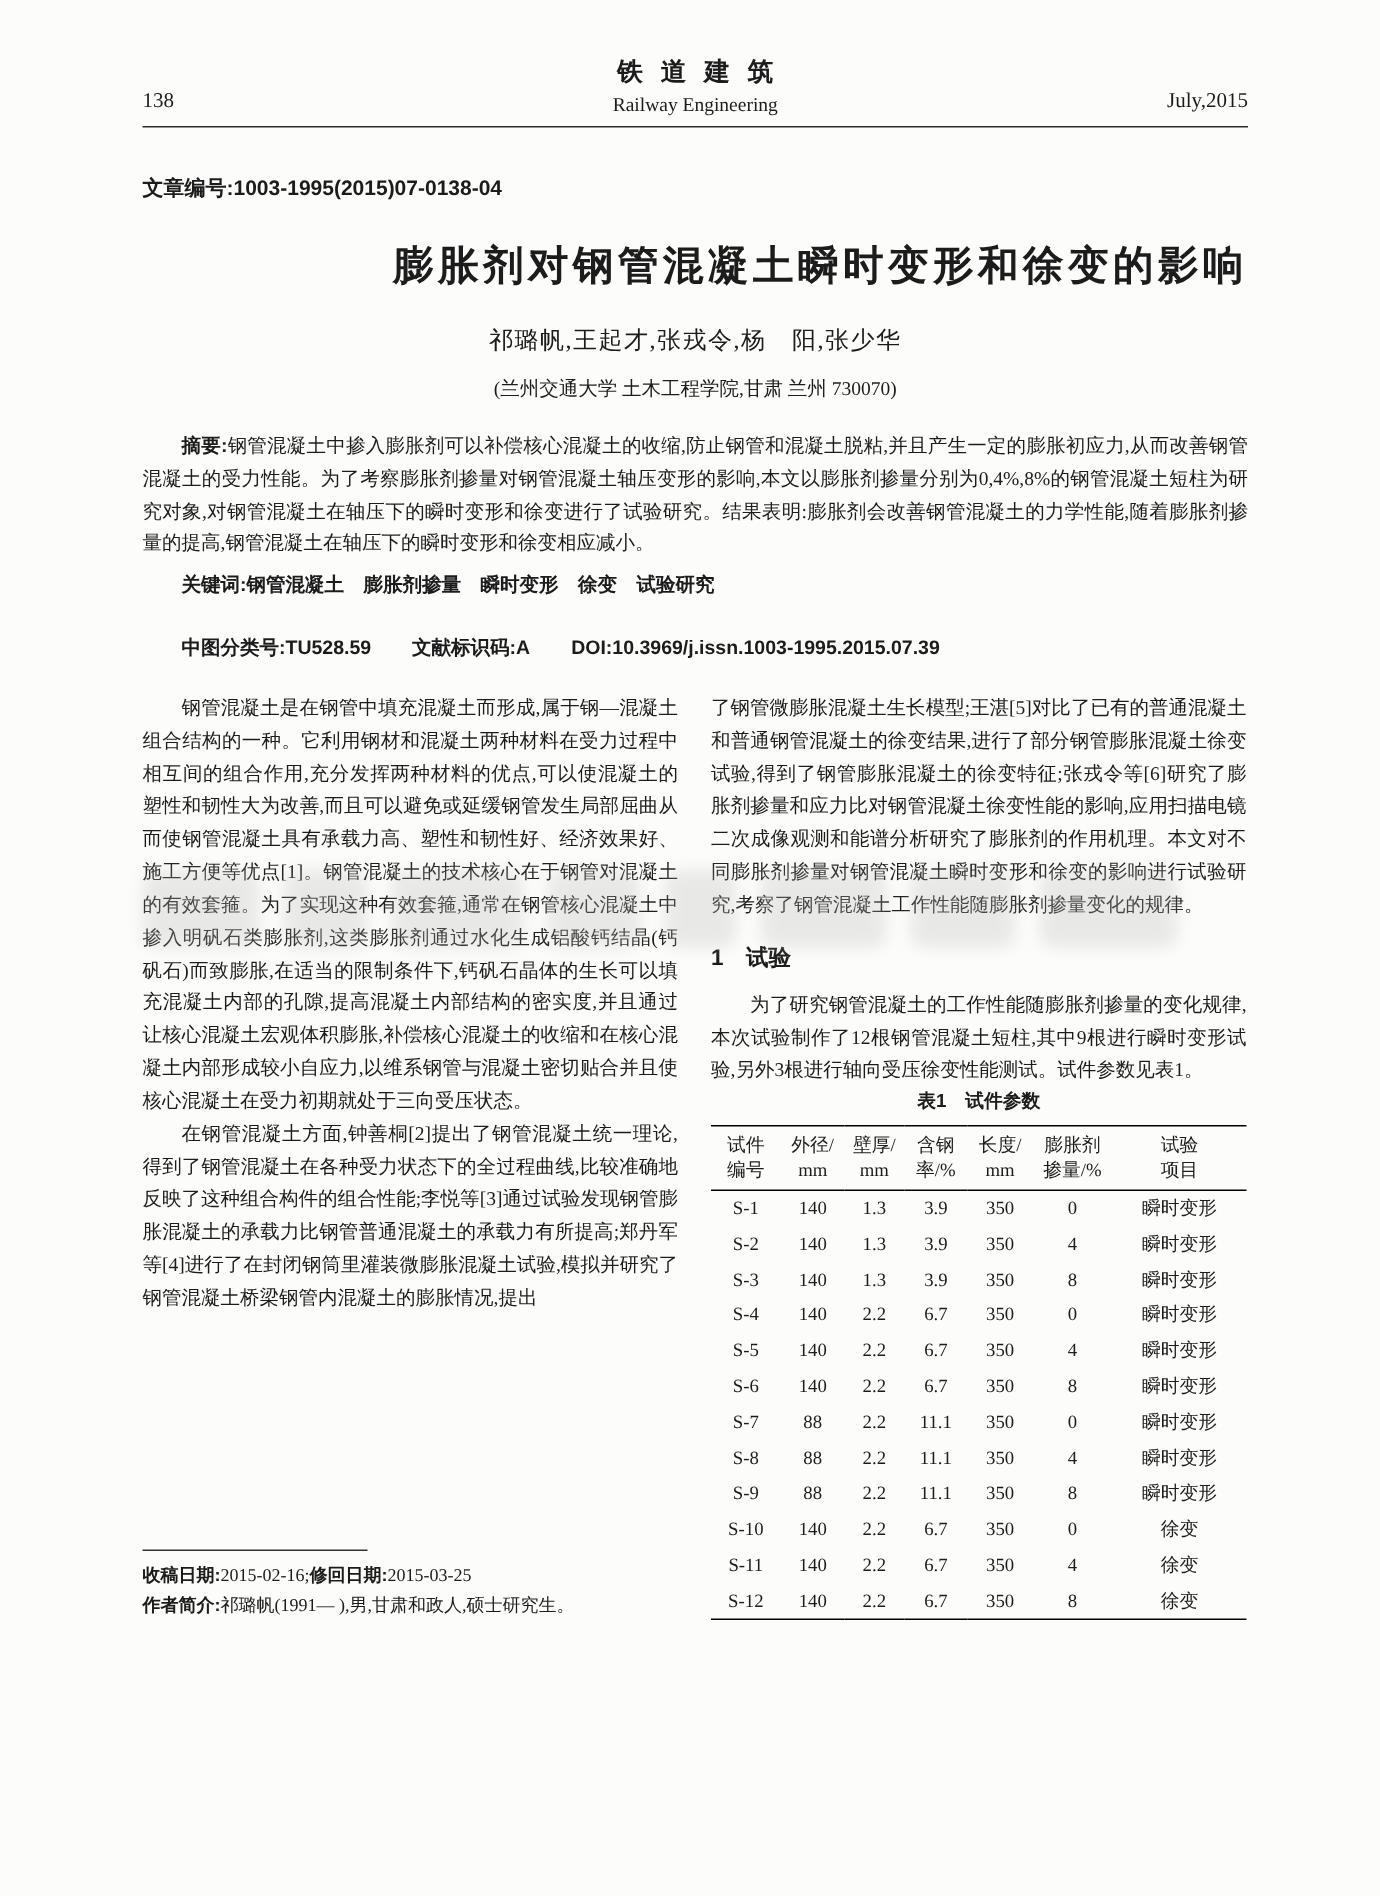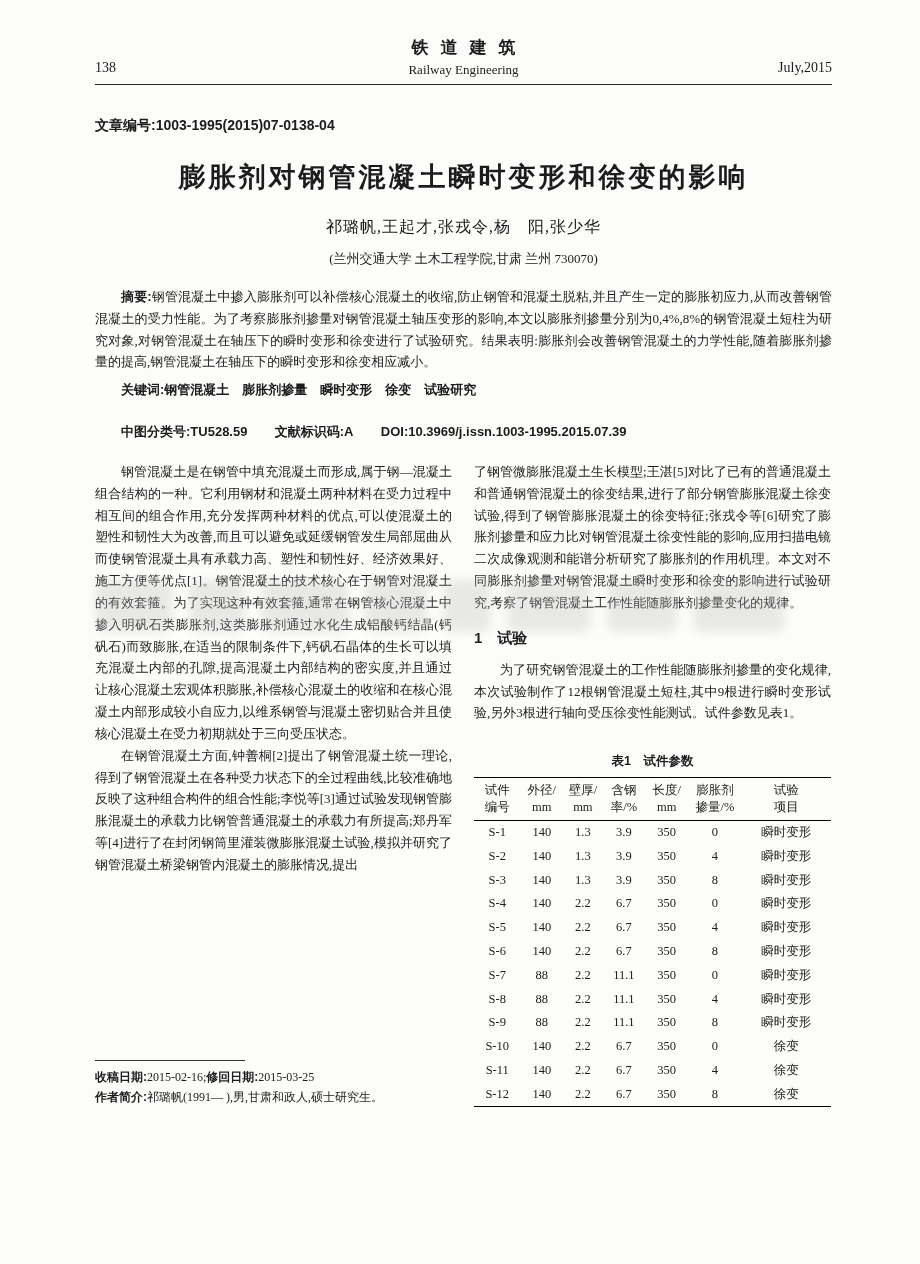--- a/index.html
+++ b/index.html
@@ -23,21 +23,21 @@
   .jt-cn { font-size:17px; font-weight:700; letter-spacing:12px; padding-left:12px; }
   .jt-en { font-size:13px; margin-top:3px; }
   .hdr-rule { border-bottom:1.5px solid #2a2a2a; margin-top:6px; }
 
   
   .article-number {
     margin-top:32px; font-size:14px; font-weight:700;
     font-family:"Liberation Sans","DejaVu Sans",sans-serif;
   }
   .title {
-    text-align:center; margin:24px 0 0; font-size:27px; font-weight:700;
+    text-align:right; margin:24px 0 0; font-size:27px; font-weight:700;
     letter-spacing:3px; font-family:"Liberation Sans","DejaVu Sans",sans-serif;
   }
   .authors { text-align:center; margin-top:22px; font-size:16px; letter-spacing:1px; }
   .affiliation { text-align:center; margin-top:12px; font-size:13px; }
 
   .abstract {
     margin:18px 0 0; font-size:13px; line-height:1.68;
     text-indent:2em; text-align:justify;
   }
   .b { font-weight:700; font-family:Liberation Sans, sans-serif; }
@@ -63,21 +63,21 @@
     font-family:"Liberation Sans","DejaVu Sans",sans-serif;
   }
 
   
   .footnotes { margin-top:auto; padding-top:0; font-size:12px; line-height:1.62; }
   .fn-rule { width:150px; border-top:1px solid #333; margin-bottom:7px; }
   .fn { padding-left:4.2em; text-indent:-4.2em; text-align:justify; }
 
   
   .tbl-caption {
-    text-align:center; margin:29px 0 7px; font-size:12.5px; font-weight:700;
+    text-align:center; margin:2px 0 7px; font-size:12.5px; font-weight:700;
     font-family:"Liberation Sans","DejaVu Sans",sans-serif;
   }
   table.spec-table {
     width:100%; border-collapse:collapse; font-size:12.5px;
     border-top:1.5px solid #000; border-bottom:1.5px solid #000;
   }
   table.spec-table th {
     font-weight:400; white-space:pre-line; line-height:1.3;
     padding:4px 0 5px; border-bottom:1px solid #000; text-align:center;
   }

